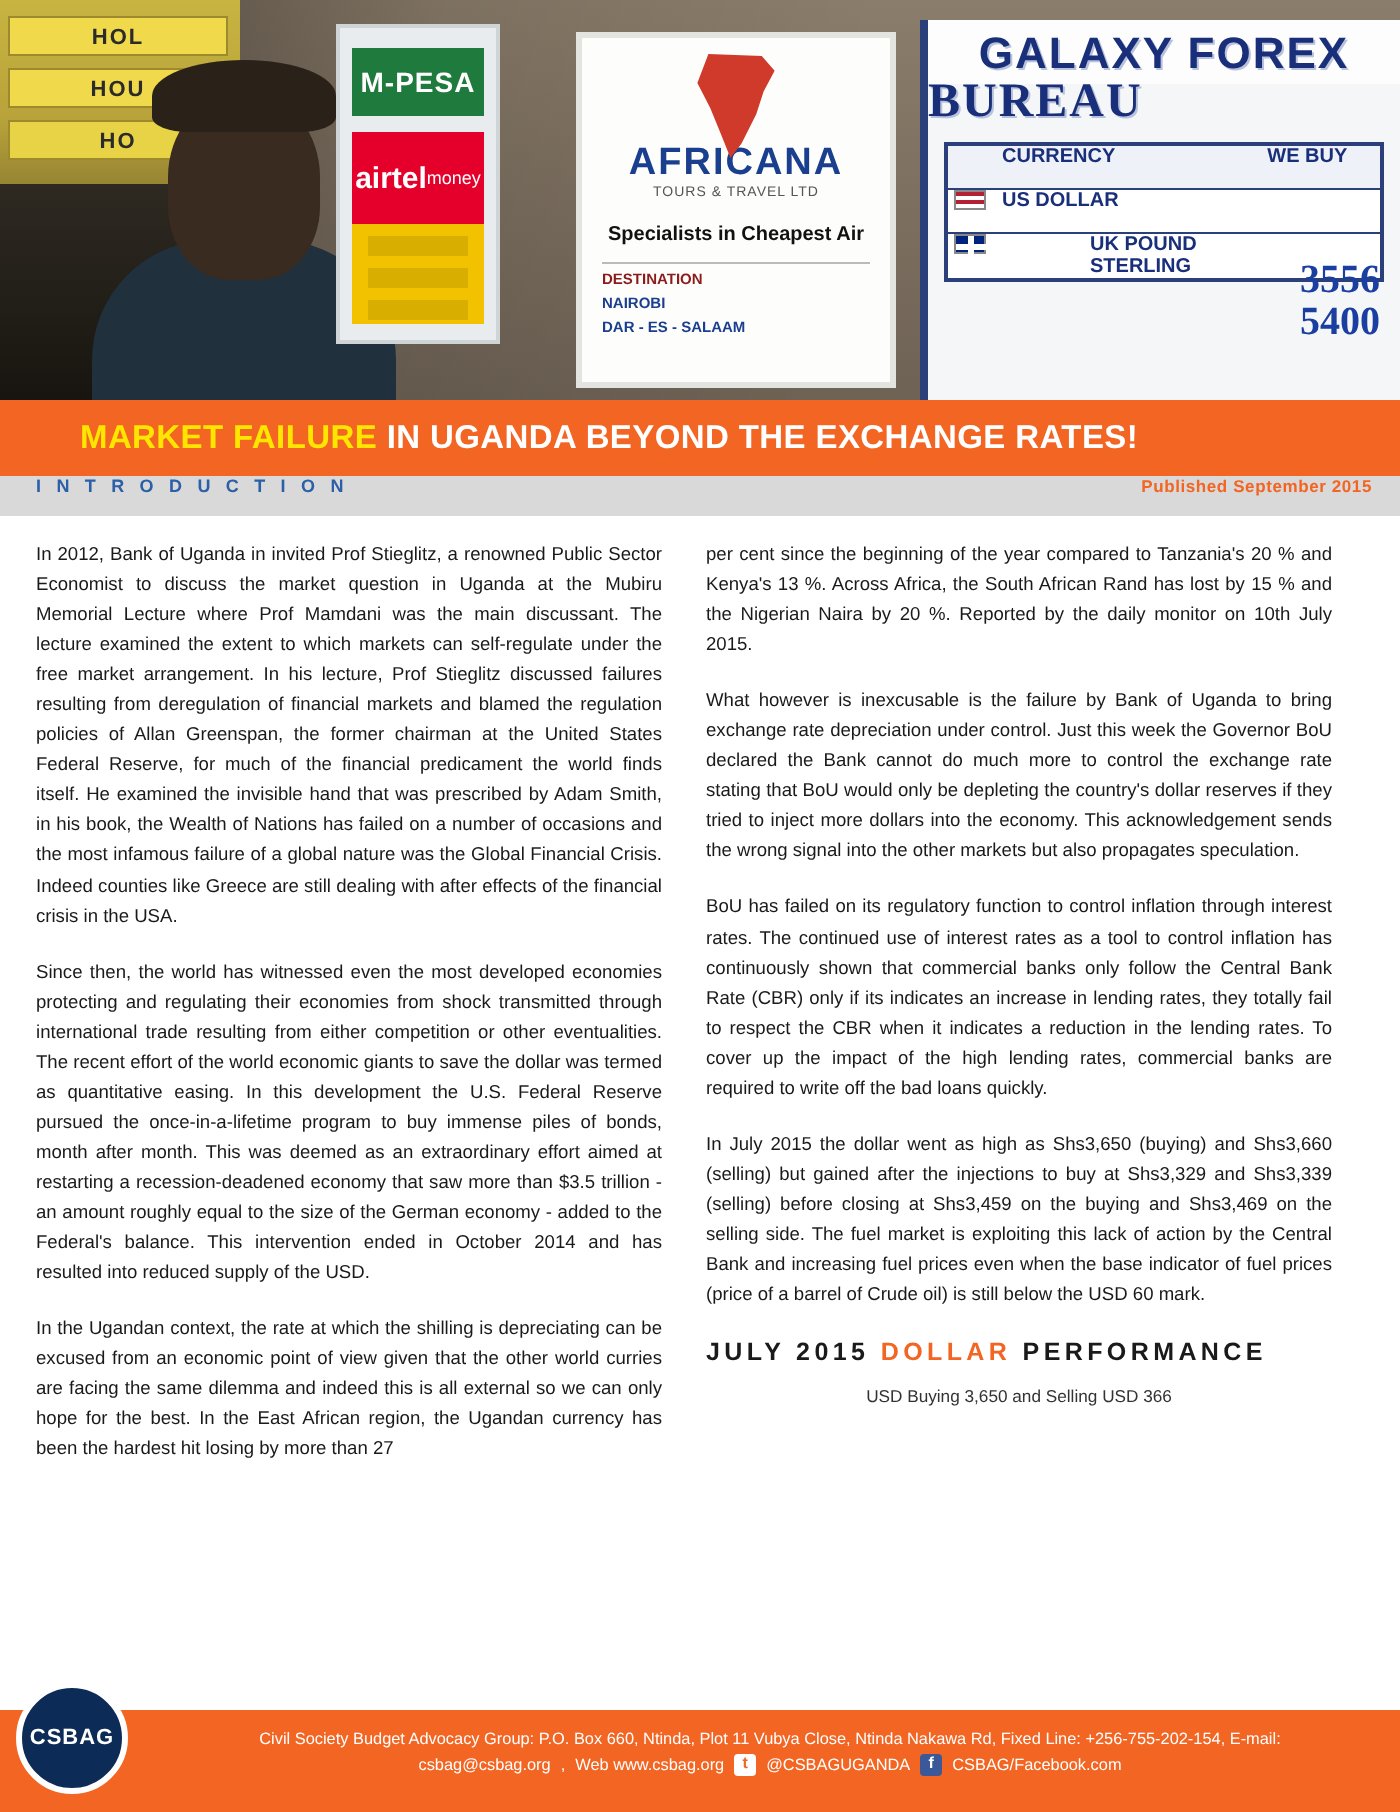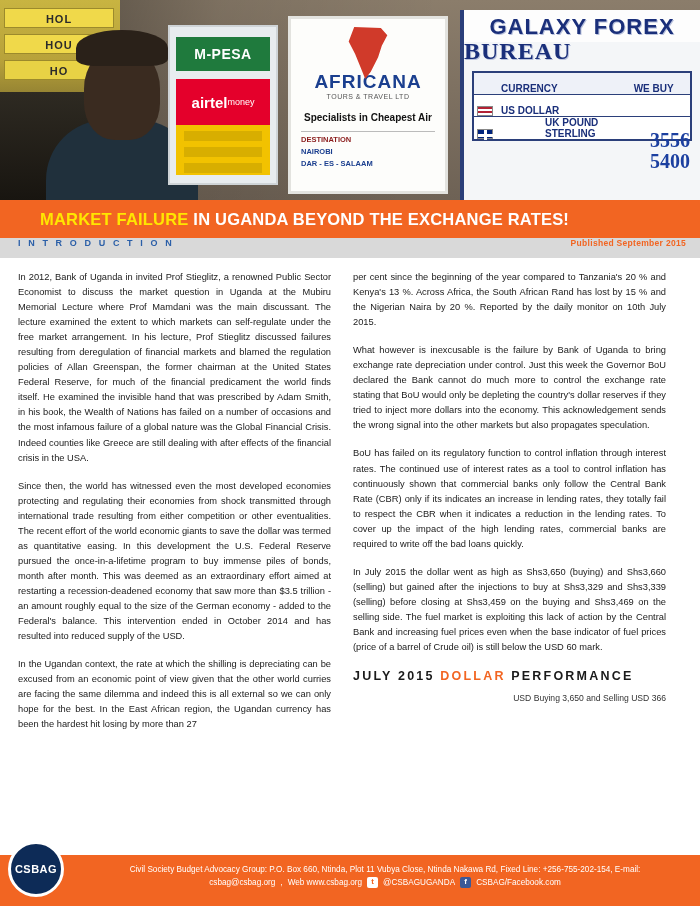--- a/index.html
+++ b/index.html
@@ -57,21 +57,21 @@
     position: absolute; left: 6px; bottom: 0; width: 152px; height: 80px;
     background: #20303c; border-radius: 60px 60px 0 0;
   }
   .person .hat {
     position: absolute; left: 36px; top: 30px; width: 92px; height: 36px;
     background: #2a2119; border-radius: 50% 50% 20% 20%;
   }
 
   
   .board-mpesa {
-    position: absolute; left: 168px; top: 25px; width: 110px; height: 160px;
+    position: absolute; left: 168px; top: 12px; width: 82px; height: 160px;
     background: #e8ecef; border: 2px solid #cfd4d7;
   }
   .board-mpesa .mp {
     position:absolute; top: 10px; left: 6px; right: 6px; height: 34px;
     background:#1f7a3d; color:#fff; font-size:14px; font-weight:bold;
     display:flex; align-items:center; justify-content:center; letter-spacing:0.5px;
   }
   .board-mpesa .airtel {
     position:absolute; top: 52px; left: 6px; right: 6px; height: 46px;
     background:#e4002b; color:#fff; font-size:15px; font-weight:bold;
@@ -123,21 +123,21 @@
     text-shadow: 1px 1px 0 #b9c2dd;
   }
   .board-galaxy .hdr2 {
     text-align:left; color:#1a2f7a; font-weight:bold; font-size:24px;
     letter-spacing:1px; text-shadow: 1px 1px 0 #b9c2dd; margin-top:-4px;font-family:Liberation Serif, serif;
   }
   .rate-table {
     margin: 6px 8px 0 8px; background:#fff; border:2px solid #2b3f7a;
     font-size:10px; color:#1a2f7a; font-weight:bold;
   }
-  .rate-table .row { display:flex; border-bottom:1px solid #2b3f7a; height:22px; align-items:flex-end;}
+  .rate-table .row { display:flex; border-bottom:1px solid #2b3f7a; height:22px; align-items:flex-start;}
   .rate-table .row:last-child{border-bottom:none;gap:44px;}
   .rate-table .c1 { flex:1.6; padding-left:5px; }
   .rate-table .c2 { flex:1; text-align:center; }
   .rate-table .hdrrow { background:#eef1f8; }
   .flagcell { width:22px; display:flex; align-items:center; justify-content:center; }
   .flag-us { width:16px;height:10px;background:
      repeating-linear-gradient(#b22234 0 2px,#fff 2px 4px); border:1px solid #888;}
   .flag-uk { width:16px;height:10px;background:#00247d; position:relative; border:1px solid #888;}
   .flag-uk:before{content:"";position:absolute;left:0;top:4px;width:16px;height:3px;background:#fff;}
   .flag-uk:after{content:"";position:absolute;left:6px;top:0;width:3px;height:10px;background:#fff;}
@@ -186,21 +186,21 @@
     font-family: "Liberation Sans", sans-serif;
   }
 
   .sub-heading {
     margin-top: 14px; margin-bottom: 10px;
     font-size: 12.5px; font-weight: bold; letter-spacing: 2.2px;
     color: #1a1a1a;
   }
   .sub-heading .or { color:#f26522; }
   .chart-caption {
-    text-align:right; font-size: 8.6px; color:#333; margin-top: 5px;
+    text-align:center; font-size: 8.6px; color:#333; margin-top: 5px;
   }
 
   
   .footer {
     position: absolute; left:0; bottom:0; width: 700px; height: 51px;
     background: #f26522; color: #fff;
   }
   .footer .logo {
     position:absolute; left: 8px; top: -14px; width: 56px; height: 56px;
     border-radius: 50%; background: #0d2b57; border: 3px solid #ffffff;

